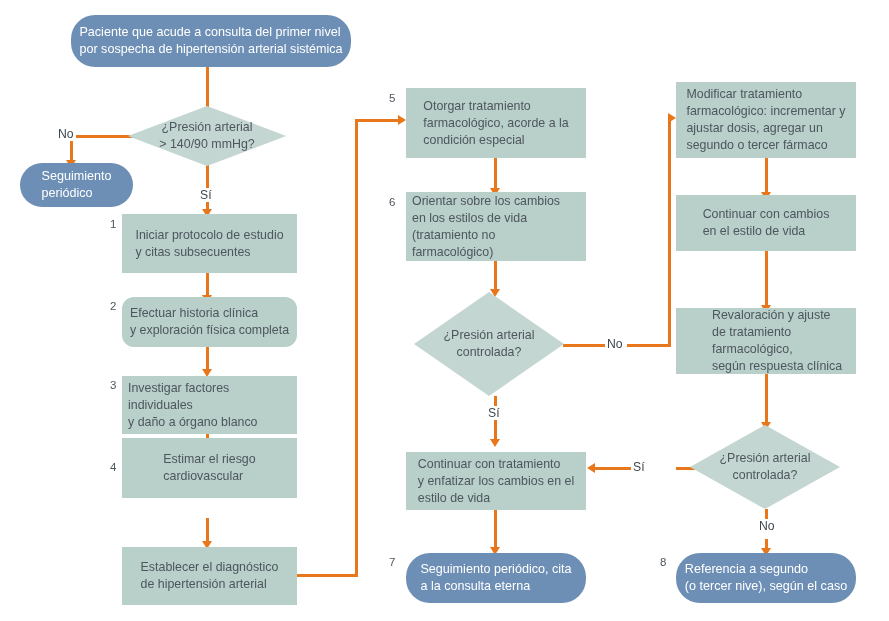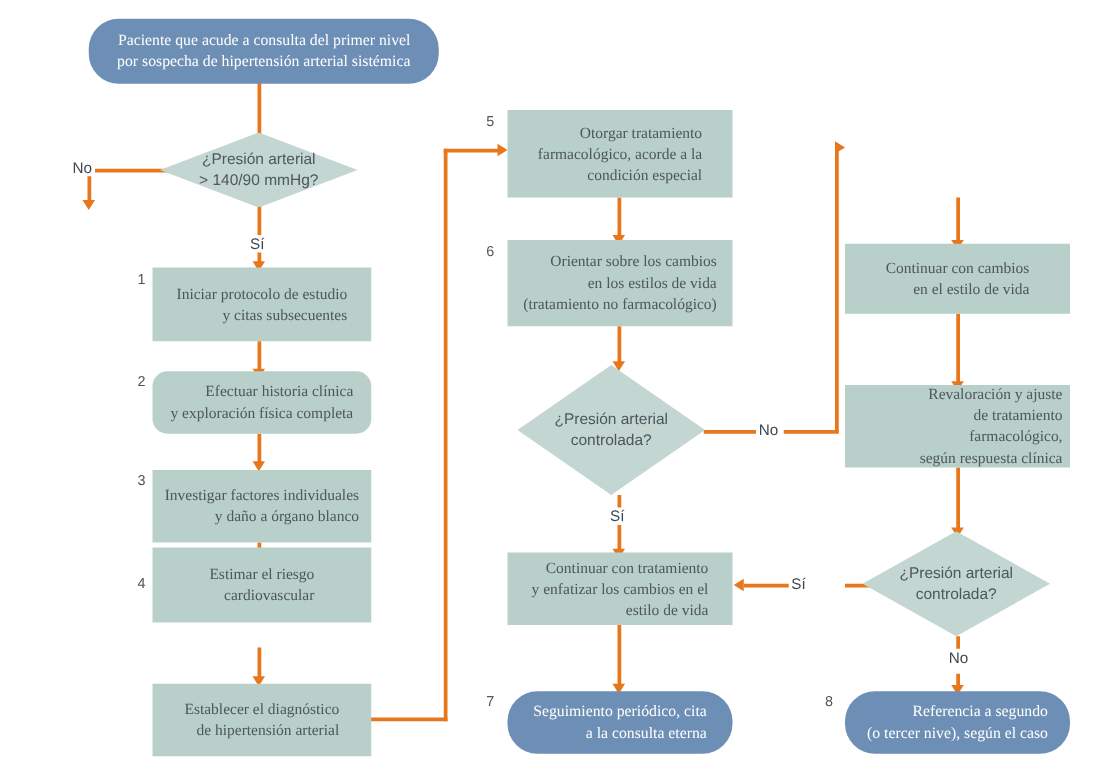--- a/index.html
+++ b/index.html
@@ -15,28 +15,27 @@
     width: 889px;
     height: 621px;
     background: #ffffff;
     overflow: hidden;
   }
   .node {
     position: absolute;
     display: flex;
     align-items: center;
     justify-content: center;
-    text-align: right;
+    text-align: left;
     box-sizing: border-box;
     color: #4e565e;
     font-size: 12.4px;
     line-height: 17px;
     padding: 2px 6px;
     white-space: pre-line;
-    font-family: Liberation Serif, serif;
   }
   .proc {
     background: #b8cfca;
   }
   .term {
     background: #6d8fb5;
     color: #ffffff;
     border-radius: 24px;
     font-size: 12.6px;
     line-height: 17px;
@@ -188,20 +187,22 @@
 
   <div class="node term" style="left:71px; top:15px; width:280px; height:52px;">Paciente que acude a consulta del primer nivel
 por sospecha de hipertensión arterial sistémica</div>
 
   <div class="diamond" style="left:128px; top:106px; width:158px; height:60px;">
     <div class="dshape"></div>
     <div class="dlabel">¿Presión arterial
 &gt; 140/90 mmHg?</div>
   </div>
 
+  <div class="node term" style="left:20px; top:163px; width:113px; height:44px;">Seguimiento
+periódico</div>
 
   <div class="node proc" style="left:122px; top:214px; width:175px; height:59px;">Iniciar protocolo de estudio
 y citas subsecuentes</div>
 
   <div class="node proc" style="left:122px; top:297px; width:175px; height:50px;border-radius:12px;">Efectuar historia clínica
 y exploración física completa</div>
 
   <div class="node proc" style="left:122px; top:376px; width:175px; height:58px;">Investigar factores individuales
 y daño a órgano blanco</div>
 
@@ -218,27 +219,31 @@
   <div class="node proc" style="left:406px; top:192px; width:180px; height:69px;">Orientar sobre los cambios
 en los estilos de vida
 (tratamiento no farmacológico)</div>
 
   <div class="diamond" style="left:414px; top:292px; width:150px; height:104px;">
     <div class="dshape"></div>
     <div class="dlabel">¿Presión arterial
 controlada?</div>
   </div>
 
-  <div class="node proc" style="left:406px; top:442px; width:180px; height:58px;">Continuar con tratamiento
+  <div class="node proc" style="left:406px; top:452px; width:180px; height:58px;">Continuar con tratamiento
 y enfatizar los cambios en el
 estilo de vida</div>
 
   <div class="node term" style="left:406px; top:553px; width:180px; height:50px;">Seguimiento periódico, cita
 a la consulta eterna</div>
 
+  <div class="node proc" style="left:676px; top:82px; width:180px; height:76px;">Modificar tratamiento
+farmacológico: incrementar y
+ajustar dosis, agregar un
+segundo o tercer fármaco</div>
 
   <div class="node proc" style="left:676px; top:195px; width:180px; height:56px;">Continuar con cambios
 en el estilo de vida</div>
 
   <div class="node proc" style="left:676px; top:308px; width:180px; height:66px;padding-left:36px;">Revaloración y ajuste
 de tratamiento farmacológico,
 según respuesta clínica</div>
 
   <div class="diamond" style="left:690px; top:425px; width:150px; height:84px;">
     <div class="dshape"></div>

